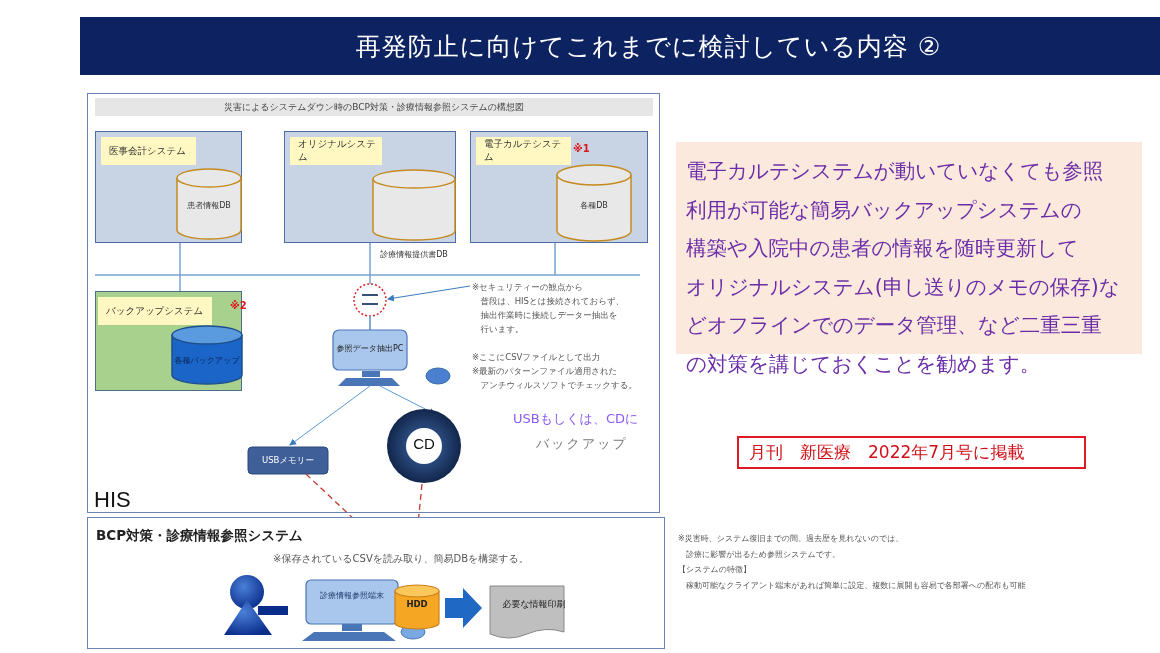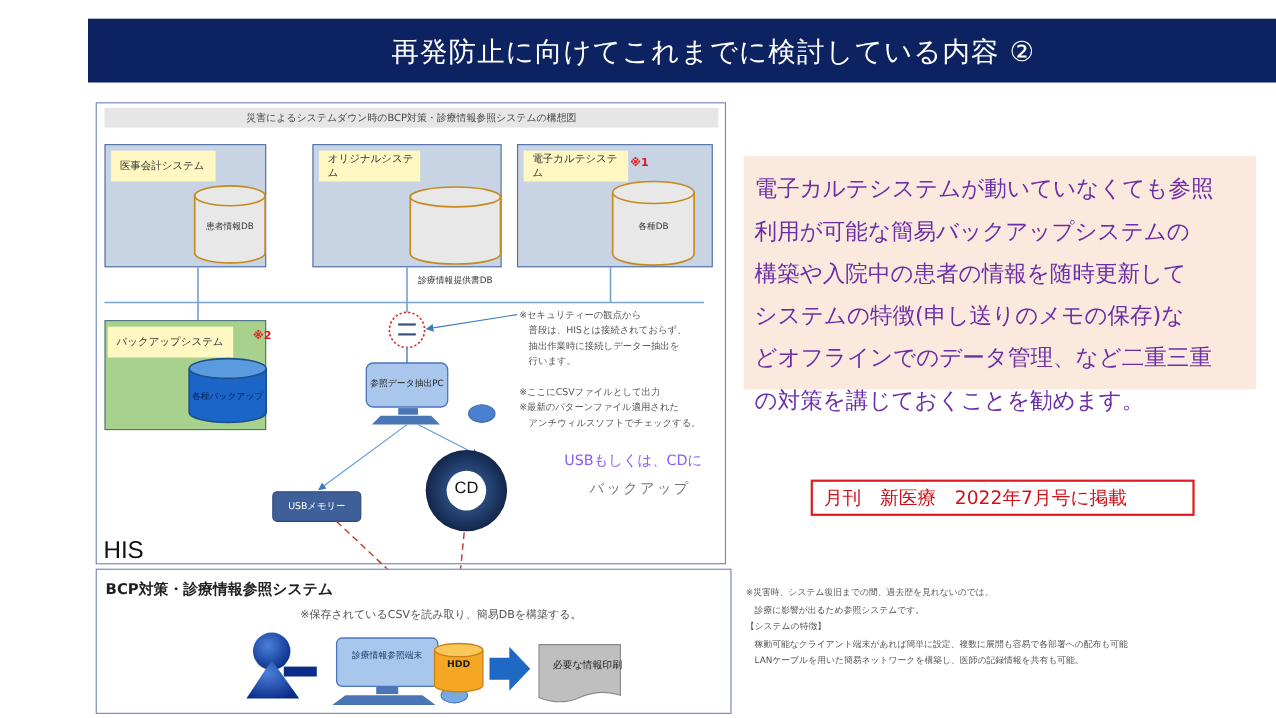--- a/index.html
+++ b/index.html
@@ -170,26 +170,25 @@
 </svg>
 
 <div class="abs" style="left:306px;top:590px;width:92px;text-align:center;font-size:8px;color:#1a3a6a;">診療情報参照端末</div>
 <div class="abs" style="left:395px;top:599px;width:44px;text-align:center;font-size:8.5px;font-weight:bold;color:#222;">HDD</div>
 <div class="abs" style="left:490px;top:598px;width:88px;text-align:center;font-size:9px;color:#222;">必要な情報印刷</div>
 
 <div class="abs callout">
   <div>電子カルテシステムが動いていなくても参照</div>
   <div>利用が可能な簡易バックアップシステムの</div>
   <div>構築や入院中の患者の情報を随時更新して</div>
-  <div>システムの特徴(申し送りのメモの保存)な</div>
+  <div>オリジナルシステム(申し送りのメモの保存)な</div>
   <div>どオフラインでのデータ管理、など二重三重</div>
   <div>の対策を講じておくことを勧めます。</div>
 </div>
 
 <div class="abs pub-box">月刊　新医療　2022年7月号に掲載</div>
 
 <div class="abs footnotes">
   <div>※災害時、システム復旧までの間、過去歴を見れないのでは、</div>
   <div>　診療に影響が出るため参照システムです。</div>
   <div>【システムの特徴】</div>
   <div>　稼動可能なクライアント端末があれば簡単に設定、複数に展開も容易で各部署への配布も可能</div>
-  <div>　LANケーブルを用いた簡易ネットワークを構築し、医師の記録情報を共有も可能。</div>
 </div>
 
 </body></html>

